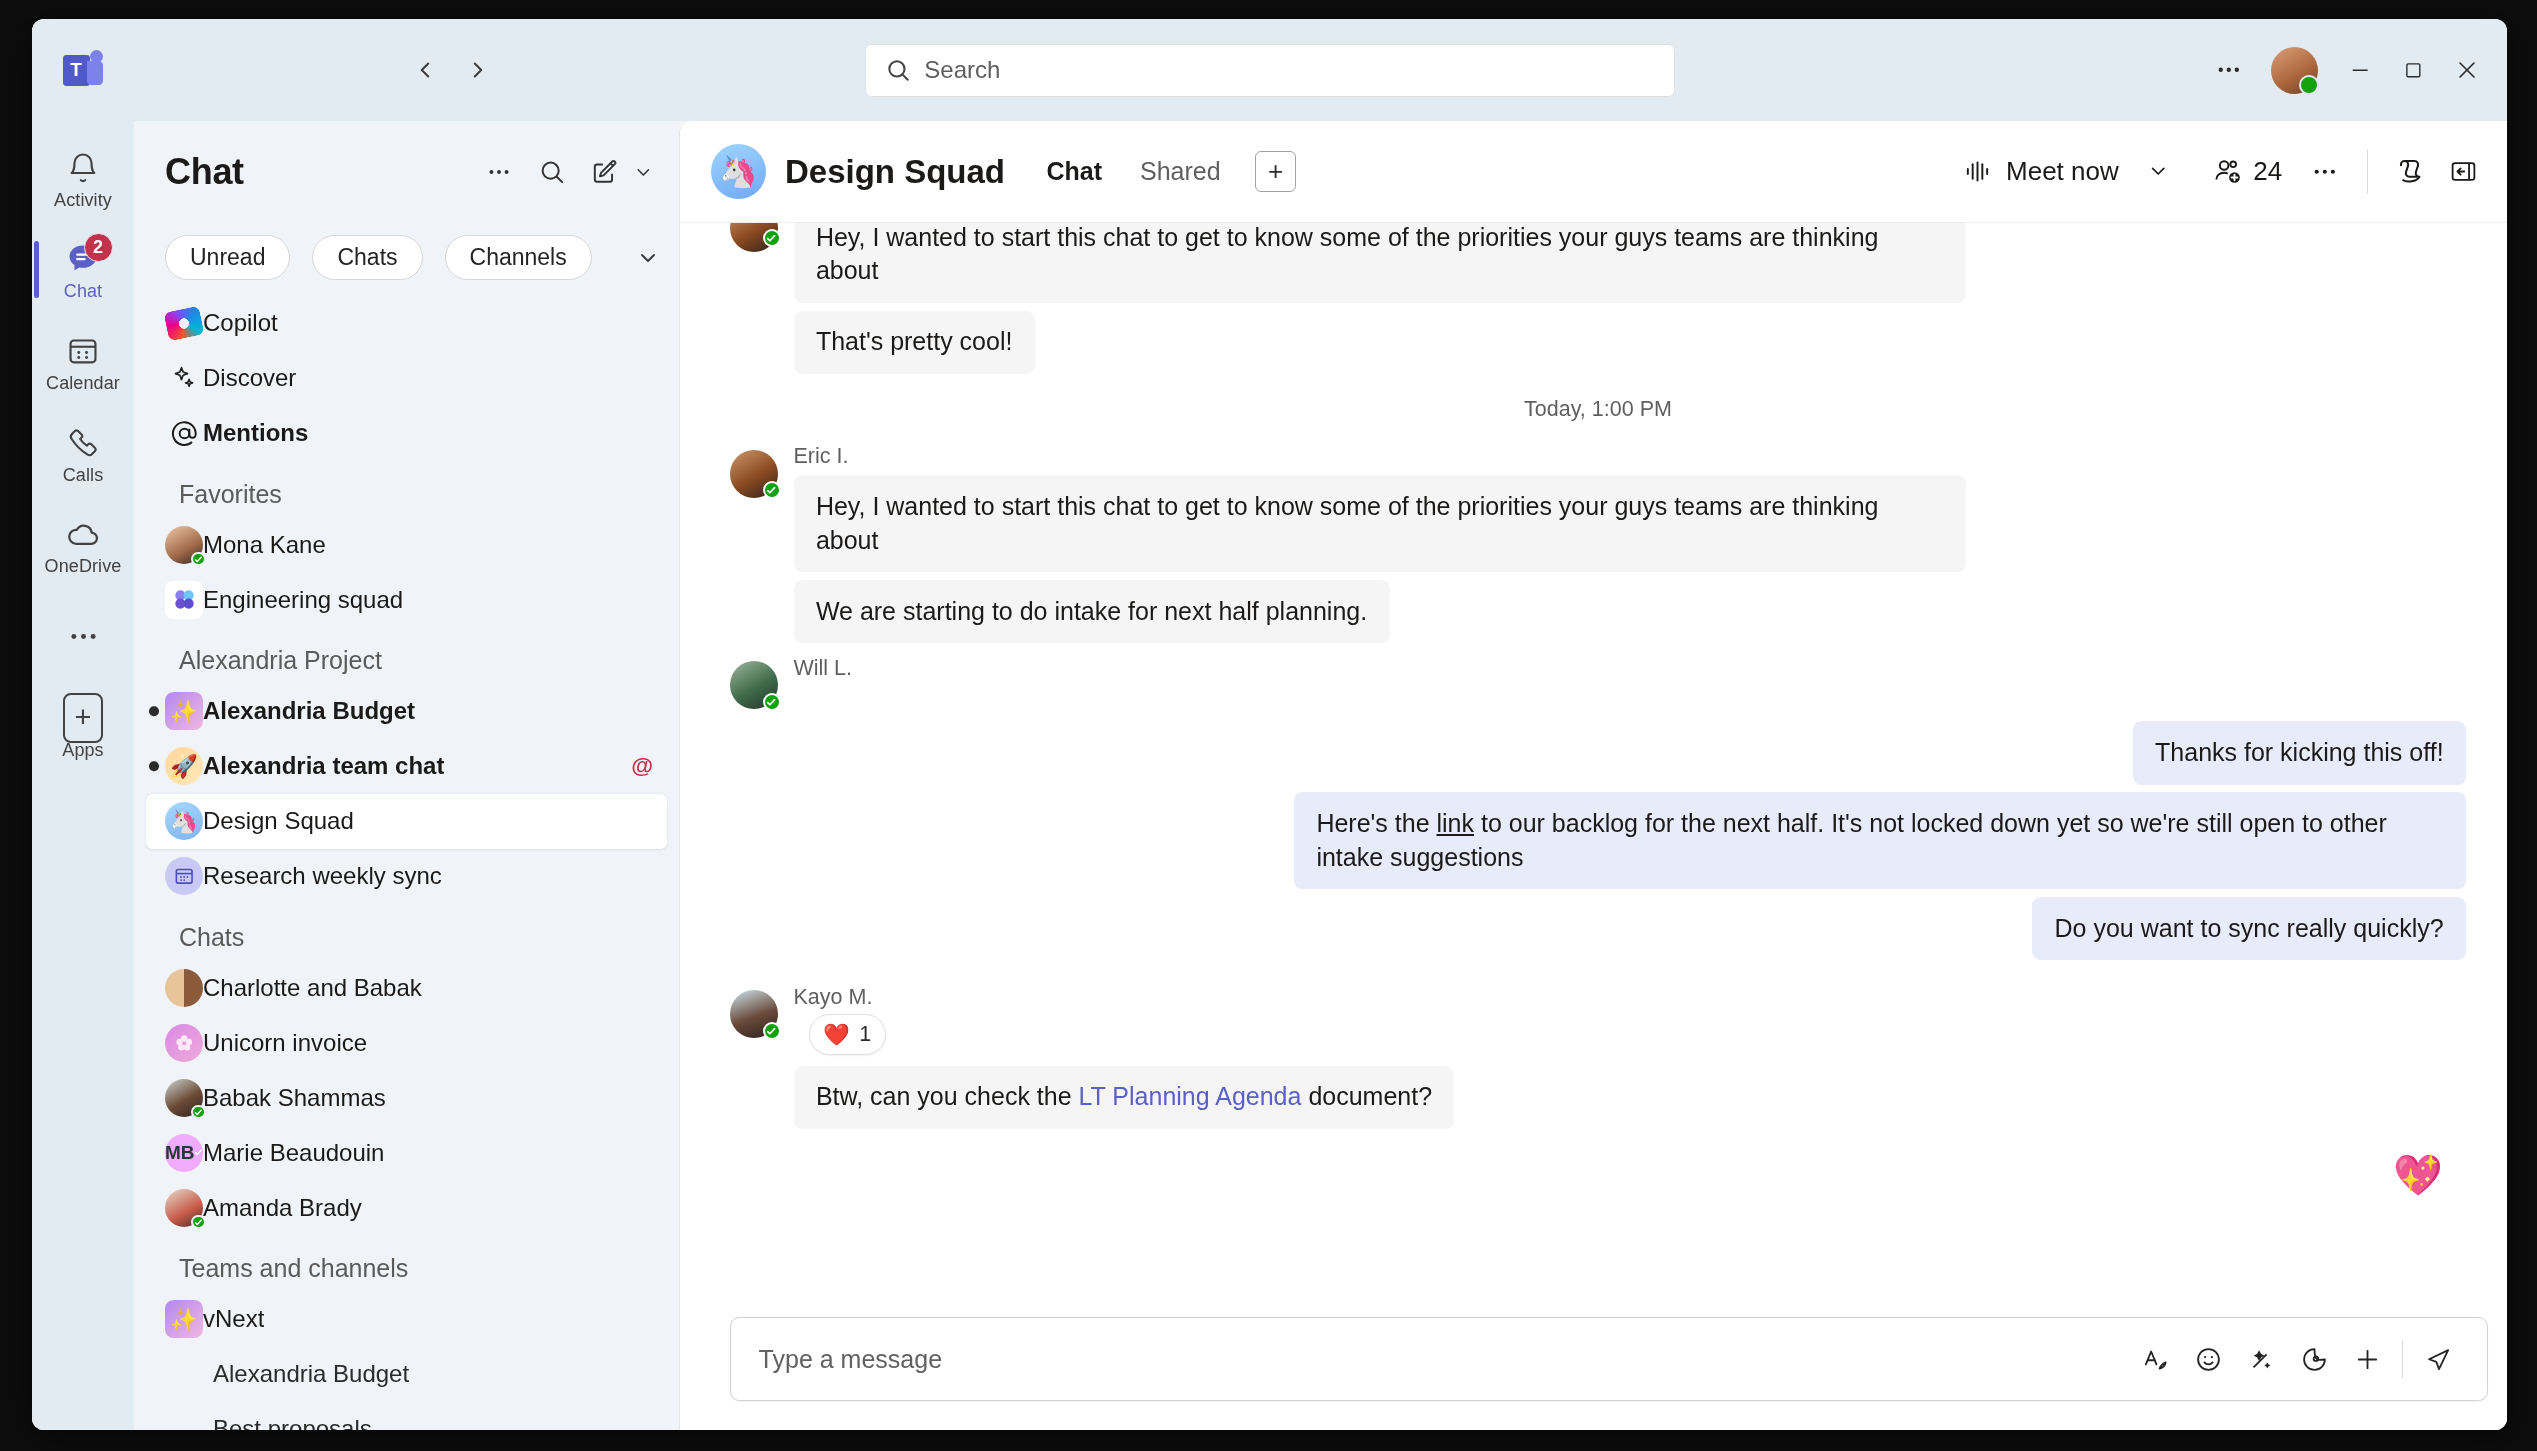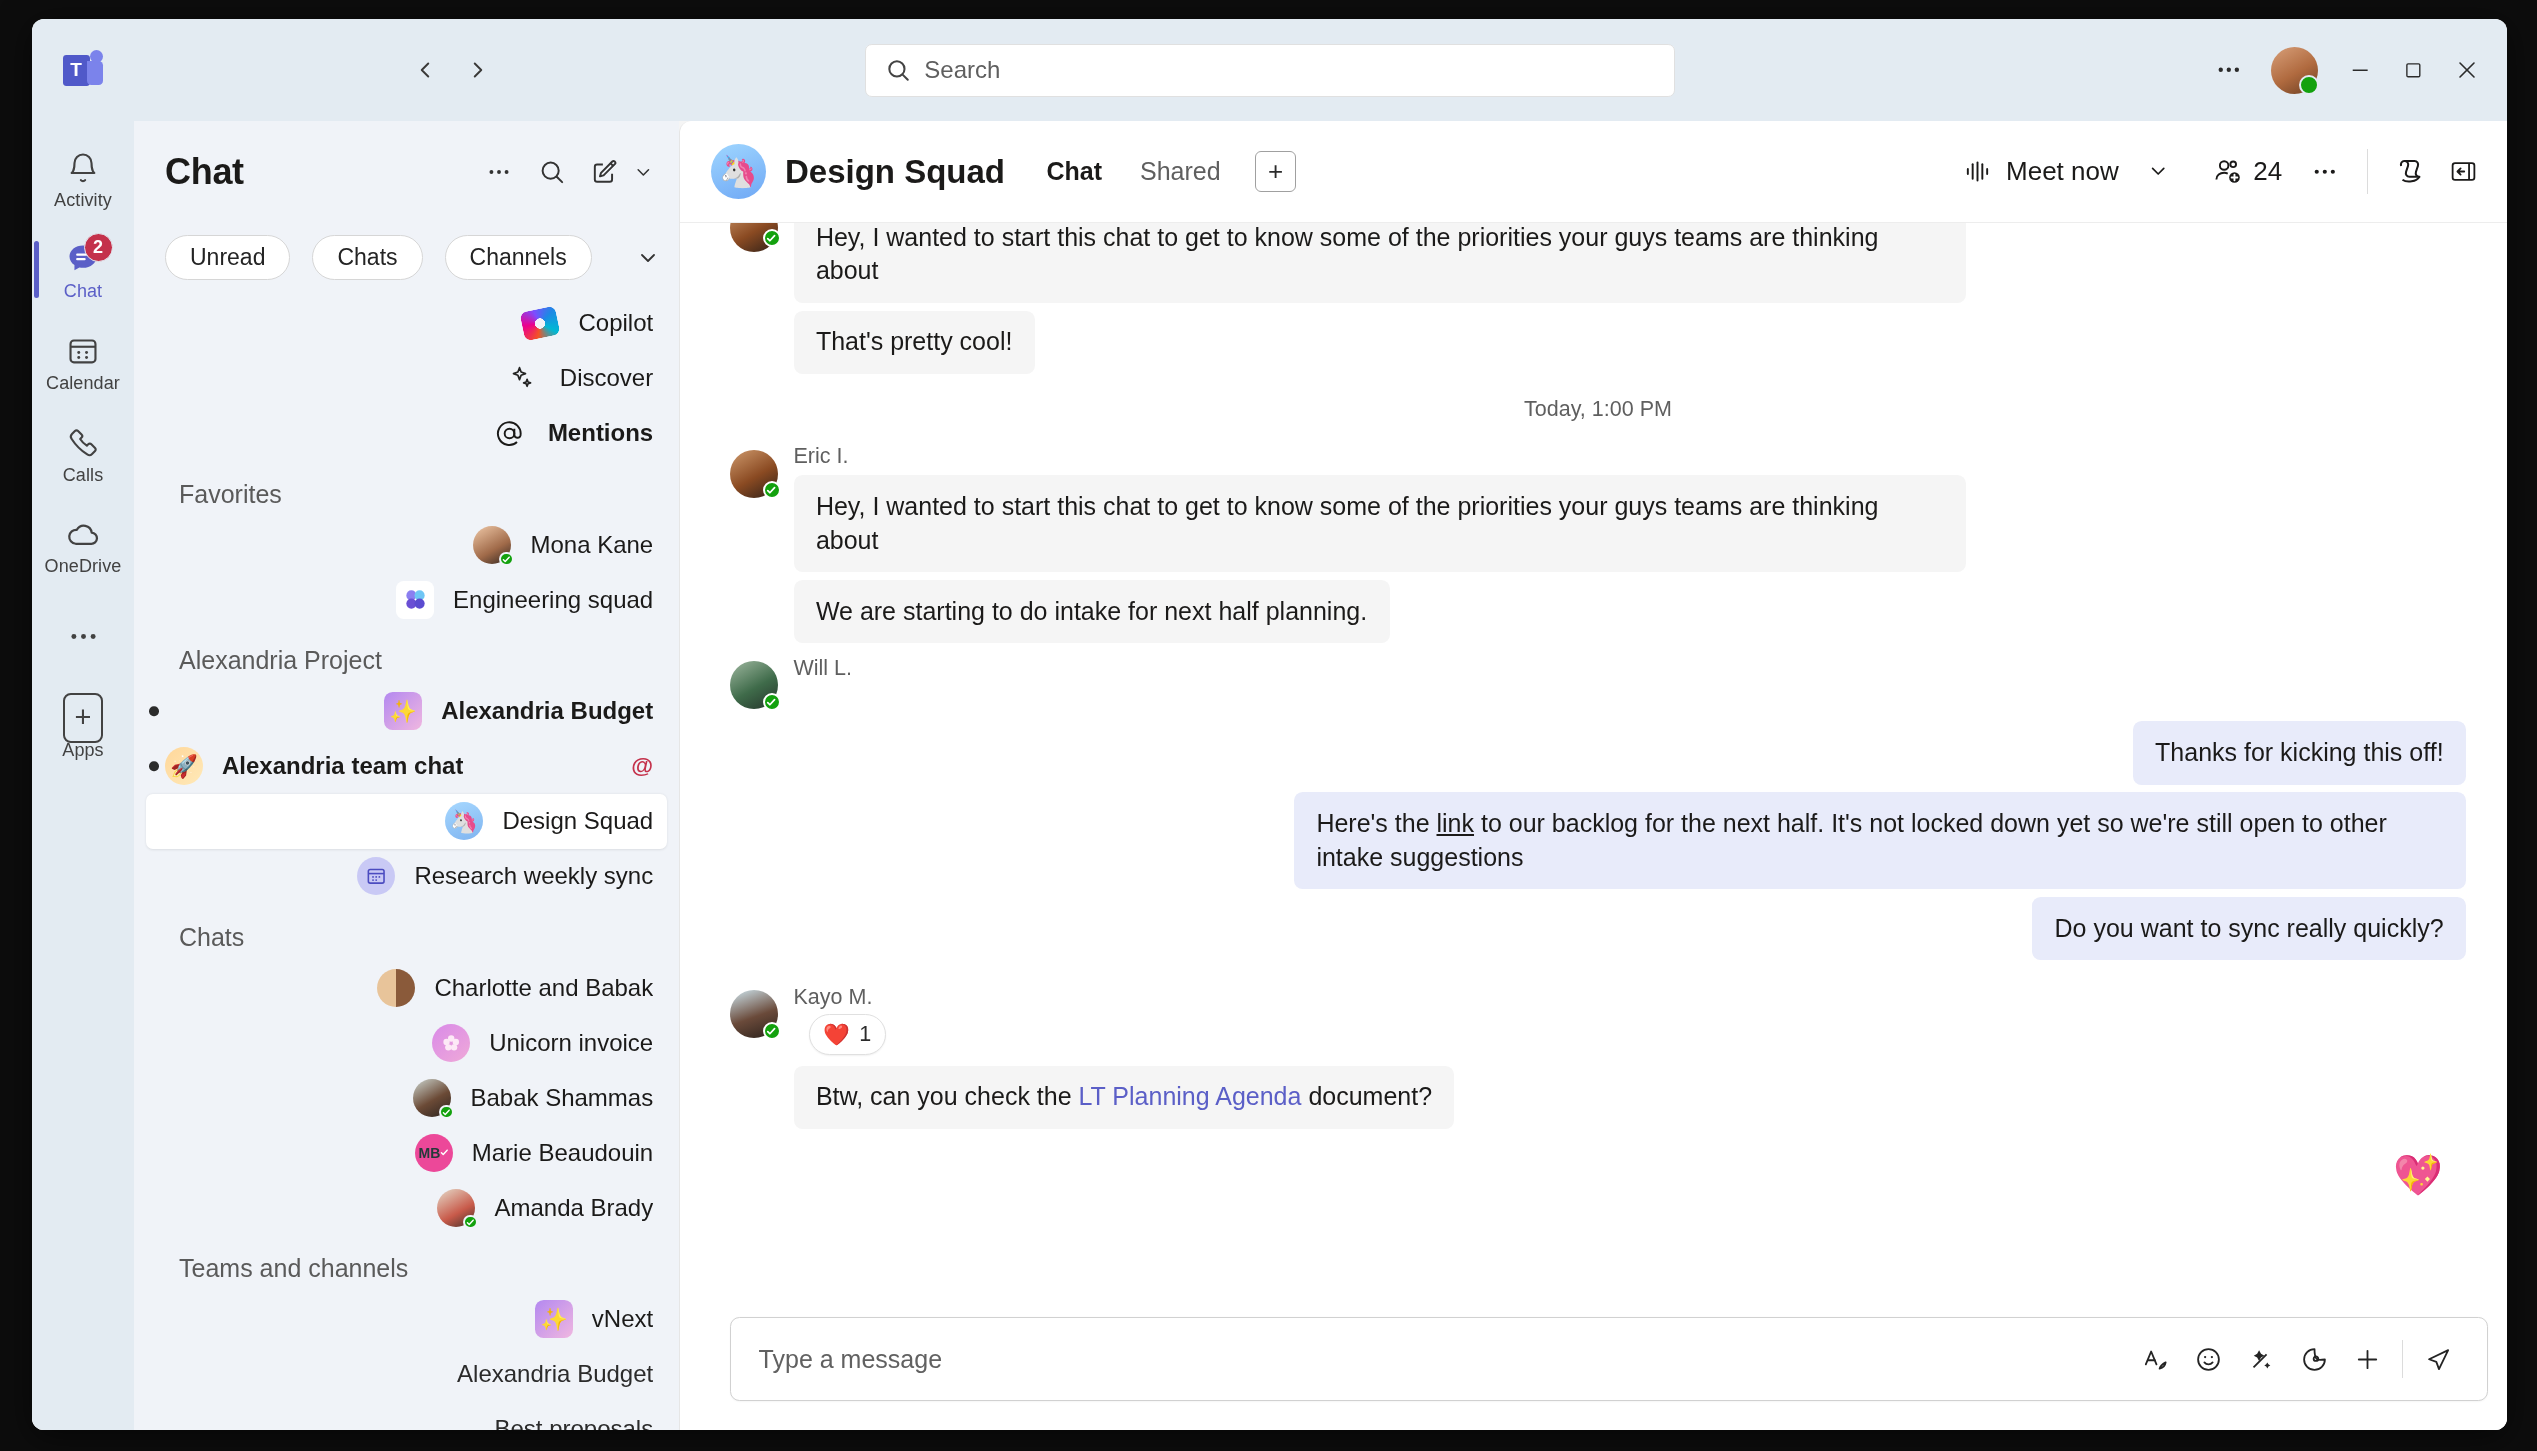--- a/index.html
+++ b/index.html
@@ -155,22 +155,22 @@
   }
   .filters .spacer { flex: 1; }
   .chev-btn {
     width: 45px; height: 45px; border-radius: 5.2px; cursor: pointer;
     display: flex; align-items: center; justify-content: center; color: #333;
   }
 
   .list { flex: 1; overflow: hidden; padding: 0 12px 0 12px; }
   .row {
     height: 55px; display: flex; align-items: center;
-    gap: 19px; padding: 0 13.8px 0 19px; border-radius: 6.9px;
-    cursor: pointer; position: relative; justify-content: flex-end;
+    padding: 0 13.8px 0 19px; border-radius: 6.9px;
+    cursor: pointer; position: relative;
   }
   .row.selected { background: #fff; box-shadow: 0 0.9px 2.6px rgba(0,0,0,.09); }
   .row .label { font-size: 24px; color: #1b1a19; white-space: nowrap; overflow: hidden; text-overflow: ellipsis; }
   .row.bold .label { font-weight: 700; }
   .row .unread-dot {
     position: absolute; left: 3.4px; top: 50%; transform: translateY(-50%);
     width: 9.5px; height: 9.5px; border-radius: 50%; background: #2b2b2b;
   }
   .row .at-badge { margin-left: auto; color: #c4314b; font-size: 22.4px; font-weight: 600; }
   .group-title {
@@ -186,21 +186,21 @@
   }
   .av-emoji {
     width: 38px; height: 38px; border-radius: 50%; flex: 0 0 38px;
     display: flex; align-items: center; justify-content: center; font-size: 22.4px;
   }
   .av-emoji.sq { border-radius: 8.6px; }
   .side-ico { width: 38px; flex: 0 0 38px; display: flex; align-items: center; justify-content: center; color: #242424; }
   .initials {
     width: 38px; height: 38px; border-radius: 50%; flex: 0 0 38px;
     display: flex; align-items: center; justify-content: center;
-    font-size: 14px; font-weight: 600; color: #243a3a; background: #ec4899;
+    font-size: 19px; font-weight: 600; color: #243a3a; background: #f0abfc;
     position: relative;
   }
   .ch-row { padding-left: 67px; }
   .ch-row .label { font-size: 24px; color: #2b2b2b; }
 
   
   .copilot-ico {
     width: 36px; height: 29px; position: relative; border-radius: 6.9px;
     background: conic-gradient(from 200deg at 50% 50%, #f35325, #ec008c, #7c4dff, #1e88e5, #00b8d4, #f35325);
     -webkit-mask: radial-gradient(circle at 50% 50%, transparent 22%, #000 23%);

